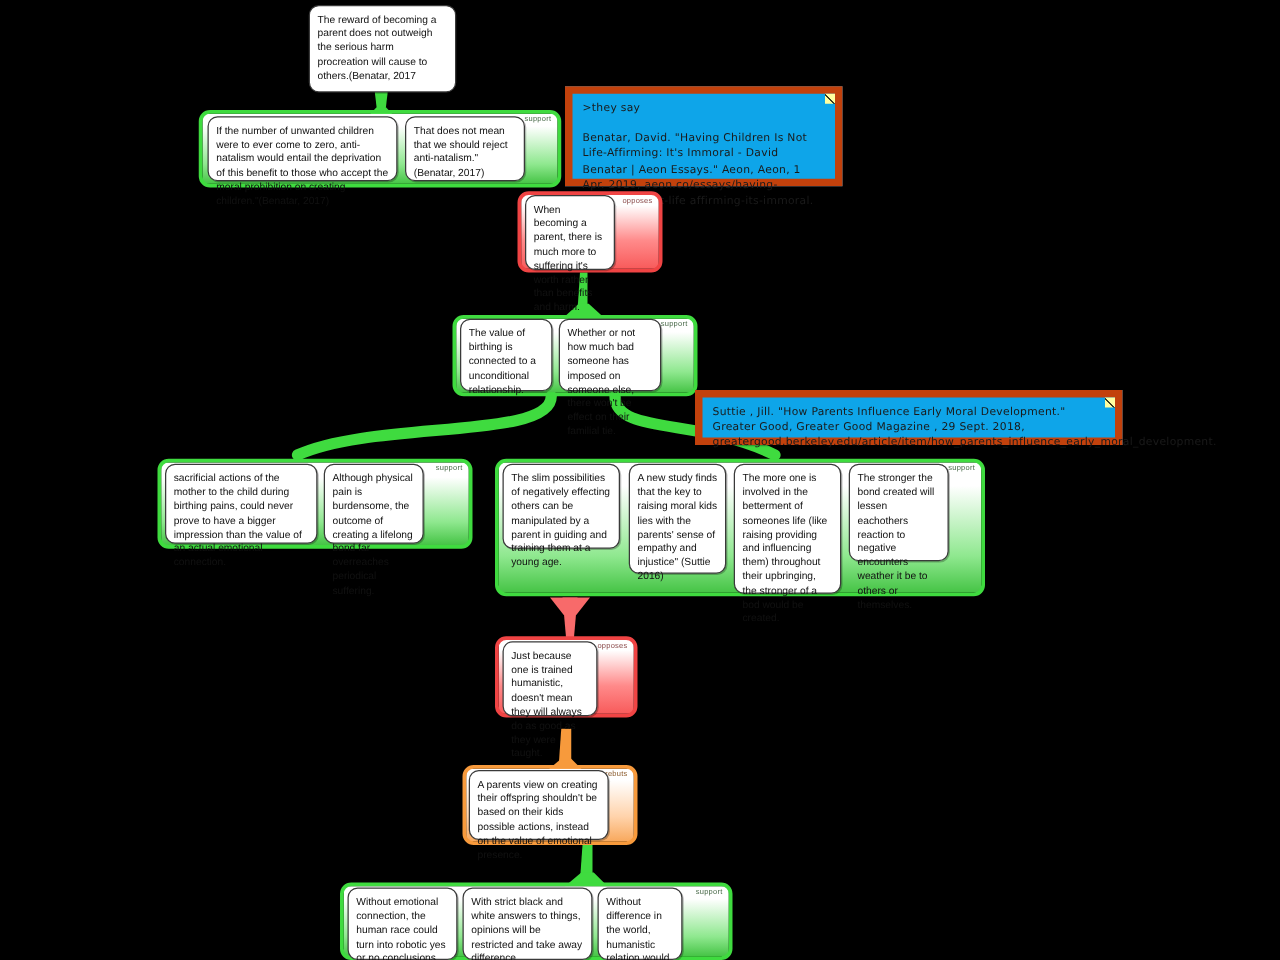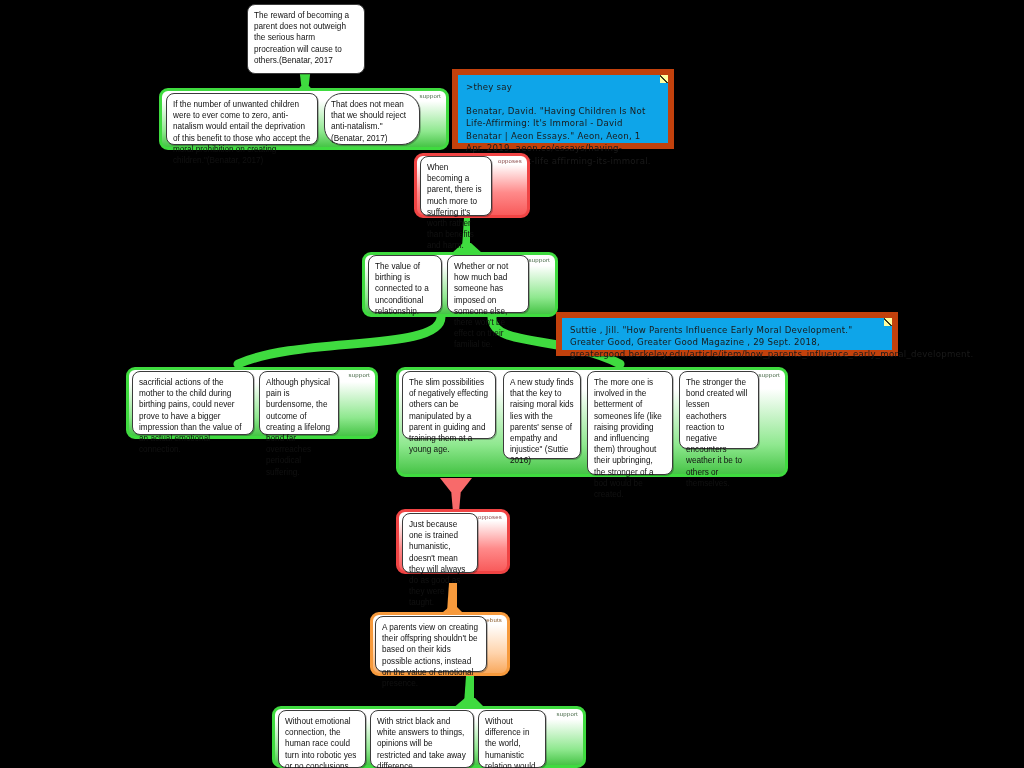--- a/index.html
+++ b/index.html
@@ -65,21 +65,21 @@
     <polygon points="466,676 474,676 474,704 464,704" fill="#3fdb3f"></polygon>
     <polygon points="452,709 486,709 475,698 465,698" fill="#3fdb3f"></polygon>
   </svg>
 
   <div class="card" style="left:247px;top:4px;width:118px;height:70px;">The reward of becoming a parent does not outweigh the serious harm procreation will cause to others.(Benatar, 2017</div>
 
   <div class="group support" style="left:159px;top:88px;width:290px;height:62px;">
     <span class="group-label">support</span>
   </div>
   <div class="card" style="left:166px;top:93px;width:152px;height:52px;">If the number of unwanted children were to ever come to zero, anti-natalism would entail the deprivation of this benefit to those who accept the moral prohibition on creating children."(Benatar, 2017)</div>
-  <div class="card" style="left:324px;top:93px;width:96px;height:52px;border-radius:18px;">That does not mean that we should reject anti-natalism."(Benatar, 2017)</div>
+  <div class="card" style="left:324px;top:93px;width:96px;height:52px;">That does not mean that we should reject anti-natalism."(Benatar, 2017)</div>
 
   <div class="note" style="left:452px;top:69px;width:222px;height:80px;">
     <span class="fold"></span>
     <p>&gt;they say</p>
     <p class="gap">Benatar, David. "Having Children Is Not Life-Affirming: It's Immoral - David Benatar | Aeon Essays." Aeon, Aeon, 1 Apr. 2019, aeon.co/essays/having-children-is-not-life affirming-its-immoral.</p>
   </div>
 
   <div class="group opposes" style="left:414px;top:153px;width:116px;height:65px;">
     <span class="group-label">opposes</span>
   </div>

